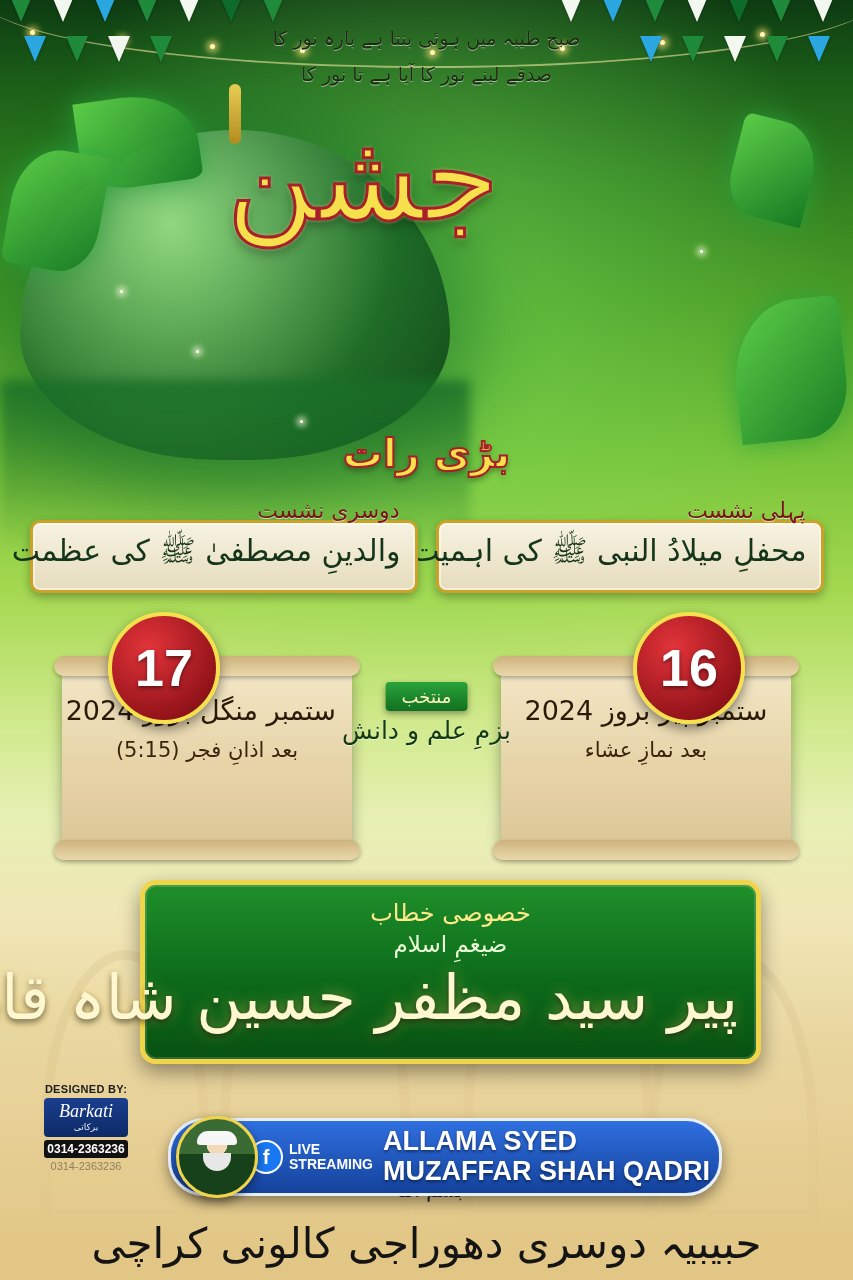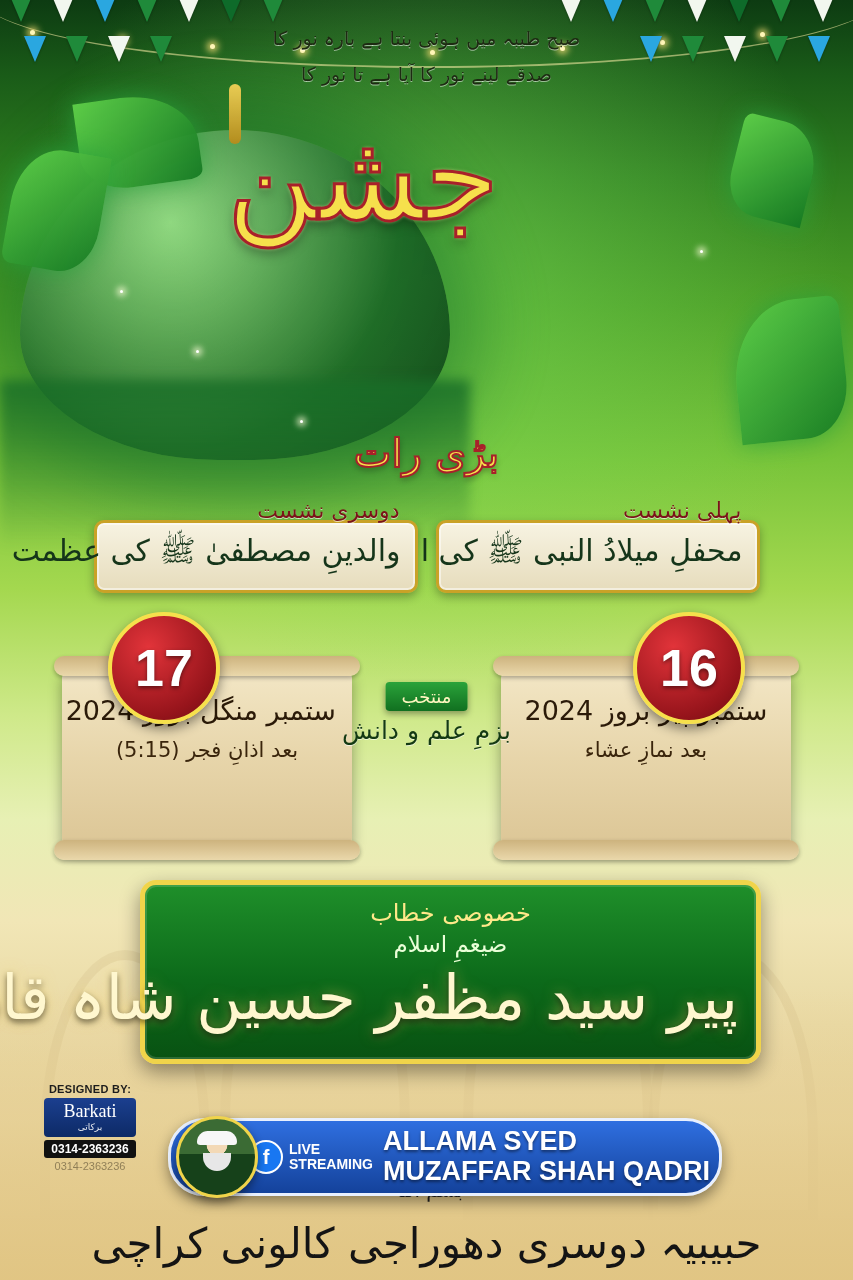--- a/index.html
+++ b/index.html
@@ -197,37 +197,38 @@
     position: absolute;
     top: 430px;
     left: 0;
     width: 853px;
     text-align: center;
     font-size: 40px;
     color: #f6e04c;
     -webkit-text-stroke: 2px #a8202a;
     text-shadow: 0 3px 6px rgba(0,0,0,0.4);
     z-index: 7;
+    font-weight: bold;
   }
 
   
   .sessions {
     position: absolute;
     top: 520px;
     left: 0;
     width: 853px;
     display: flex;
     flex-direction: row-reverse;
     justify-content: center;
     gap: 18px;
     z-index: 7;
   }
   .session {
     position: relative;
-    width: 324px;
+    width: 388px;
     border-radius: 30px;
   }
   .session .tag {
     position: absolute;
     top: -22px;
     right: 18px;
     font-size: 22px;
     color: #7a1418;
     text-shadow: 0 1px 0 rgba(255,255,255,0.6);
   }
@@ -360,39 +361,40 @@
     margin-top: 2px;
     color: #fff7cf;
     text-shadow: 0 3px 6px rgba(0,0,0,0.55), 0 0 14px rgba(255,220,100,0.5);
   }
 
   
   .designer {
     position: absolute;
     left: 44px;
     bottom: 108px;
-    width: 92px;
+    width: 84px;
     text-align: center;
     z-index: 8;
   }
   .designer .dlabel {
     font-size: 11px;
     font-weight: bold;
     color: #1c1c1c;
     letter-spacing: 0.3px;
   }
   .designer .logo {
     margin-top: 3px;
     background: linear-gradient(to bottom, #1b3f8f, #0d2a66);
     border-radius: 4px;
     padding: 4px 2px 5px;
     color: #fff;
   }
   .designer .logo .brand {
     font-family: "Liberation Serif", serif;
+    font-style: italic;
     font-size: 18px;
     line-height: 1.1;
   }
   .designer .logo .sub {
     font-size: 9px;
     opacity: 0.9;
   }
   .designer .phone {
     margin-top: 3px;
     background: #111;

